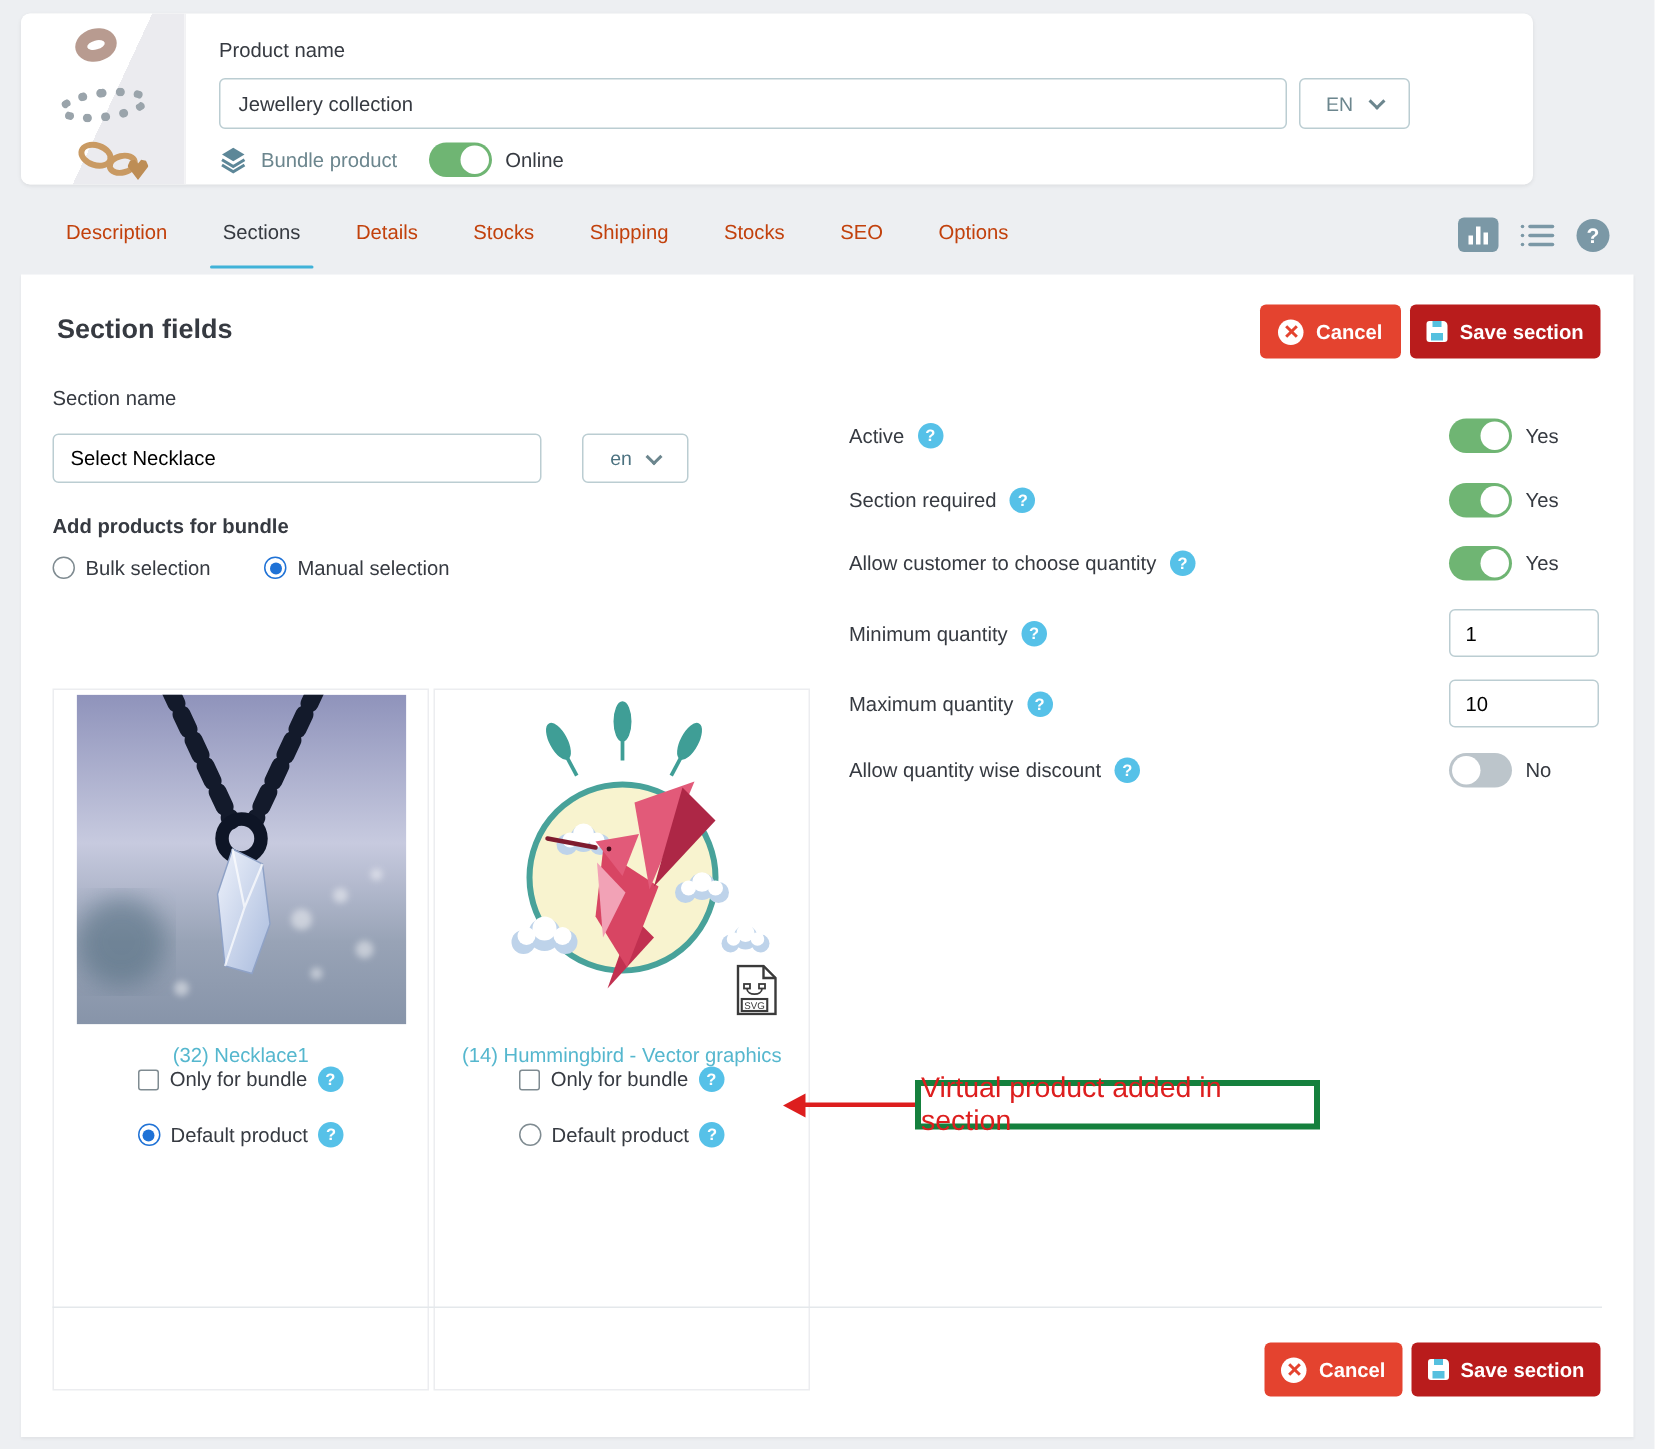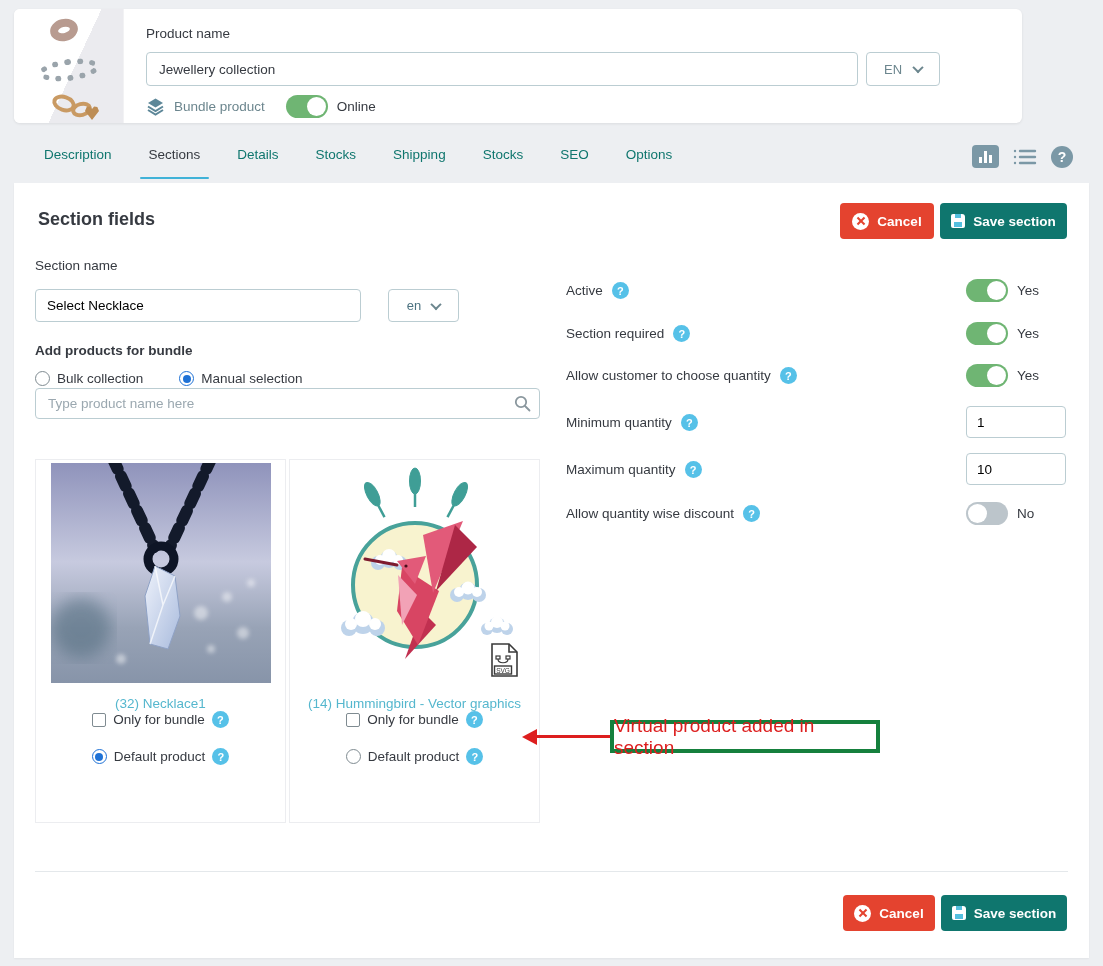--- a/index.html
+++ b/index.html
@@ -25,39 +25,39 @@
 
   
   .tog { width:42px; height:23px; border-radius:12px; position:relative; cursor:pointer; flex:none; }
   .tog .knob { position:absolute; width:19px; height:19px; border-radius:50%; background:#fff; top:2px; }
   .tog.on  { background:#6fb573; } .tog.on  .knob { right:2px; }
   .tog.off { background:#bcc5cb; } .tog.off .knob { left:2px; }
   .tog.mid { margin-left:12px; }
 
   
   .tabs { left:14px; top:139px; width:1075px; height:44px; display:flex; align-items:flex-start; }
-  .tab { font-size:13.5px; color:#0f766e; padding:8px 0 17px; margin-right:37px; cursor:pointer; position:relative; }
+  .tab { font-size:13.5px; color:#c2410c; padding:8px 0 17px; margin-right:37px; cursor:pointer; position:relative; }
   .tab:first-child { margin-left:30px; }
   .tab.active { color:#363a41; }
   .tab.active::after { content:""; position:absolute; left:-9px; right:-9px; bottom:0; height:2px; background:#40b2d8; border-radius:1px; }
   .tabicons { position:absolute; right:16px; top:6px; display:flex; align-items:center; gap:14px; }
   .ic-chart { width:27px; height:23px; background:#7b98a6; border-radius:4px; display:flex; align-items:flex-end; justify-content:center; gap:2px; padding-bottom:5px; cursor:pointer; }
   .ic-chart i { display:block; width:3px; background:#fff; }
   .ic-help { width:22px; height:22px; border-radius:50%; background:#7b98a6; color:#fff; font-weight:bold; font-size:14px; display:flex; align-items:center; justify-content:center; cursor:pointer; }
   .ic-help::before { content:"?"; }
 
   
   .panel { left:14px; top:183px; width:1075px; height:775px; background:#fff; box-shadow:0 1px 2px rgba(0,0,0,.05); }
   .sec-title { left:24px; top:26px; font-size:18px; font-weight:bold; }
   .actions { display:flex; gap:6px; }
   .actions.top { right:22px; top:20px; }
   .actions.bottom { right:22px; top:712px; }
   .btn { height:36px; display:flex; align-items:center; justify-content:center; gap:8px; border:none; border-radius:4px; color:#fff; font-size:13.5px; font-weight:bold; font-family:inherit; cursor:pointer; }
   .btn.red { background:#e4432f; width:94px; }
-  .btn.blue { background:#0f766e; width:127px; }
+  .btn.blue { background:#b91c1c; width:127px; }
   .x-circ { width:17px; height:17px; border-radius:50%; background:#fff; position:relative; flex:none; }
   .x-circ::before,.x-circ::after { content:""; position:absolute; left:3.5px; top:7.5px; width:10px; height:2px; background:#e4432f; }
   .x-circ::before { transform:rotate(45deg); } .x-circ::after { transform:rotate(-45deg); }
   .floppy { width:14px; height:14px; background:#fff; border-radius:2px 3px 2px 2px; position:relative; flex:none; }
   .floppy::before { content:""; position:absolute; left:4px; top:0; width:6px; height:4px; background:#55c0df; }
   .floppy::after { content:""; position:absolute; left:3px; bottom:1px; width:8px; height:5px; background:#55c0df; }
 
   .lbl { font-size:13.5px; color:#363a41; }
   .lbl.b { font-weight:bold; }
   .sn-label { left:21px; top:75px; }
@@ -72,21 +72,21 @@
   .cb { width:14px; height:14px; border:1px solid #7f8b91; border-radius:2px; background:#fff; flex:none; cursor:pointer; }
   .q { width:17px; height:17px; border-radius:50%; background:#56c1e8; color:#fff; font-size:11px; font-weight:bold; display:inline-flex; align-items:center; justify-content:center; flex:none; cursor:pointer; }
   .q::before { content:"?"; }
 
   .search-wrap { left:21px; top:205px; width:505px; height:31px; }
   .search-wrap input { width:100%; height:100%; border:1px solid #bbcdd2; border-radius:4px; padding:0 34px 0 12px; font-size:13.5px; font-family:inherit; outline:none; color:#363a41; }
   .search-wrap input::placeholder { color:#9ba8b0; }
   .search-ic { position:absolute; right:9px; top:7px; }
 
   
-  .card { top:276px; width:251px; height:364px; border:1px solid #ecedf0; background:#fff; }
+  .card { top:276px; width:251px; height:468px; border:1px solid #ecedf0; background:#fff; }
   .card.c1 { left:21px; } .card.c2 { left:275px; }
   .imgwrap { position:relative; width:220px; height:220px; margin:3px auto 0; overflow:hidden; }
   .caption { margin-top:13px; text-align:center; font-size:13.5px; color:#55b7ce; cursor:pointer; }
   .crow { display:flex; align-items:center; justify-content:center; gap:7px; }
   .crow.r1 { } .crow.r2 { margin-top:20px; }
   .badge-svg { position:absolute; right:6px; bottom:6px; }
 
   
   .srow { left:552px; width:501px; height:23px; display:flex; align-items:center; }
   .srow .lbl { display:flex; align-items:center; gap:9px; }
@@ -183,35 +183,28 @@
   <div class="abs sn-lang">
     <span>en</span>
     <span class="chev"></span>
   </div>
 
   <div class="abs add-label lbl b">Add products for bundle</div>
 
   <div class="abs radio-row">
     <label class="rgroup">
       <span class="rd"></span>
-      <span class="lbl">Bulk collection</span>
+      <span class="lbl">Bulk selection</span>
     </label>
     <label class="rgroup">
       <span class="rd sel"></span>
       <span class="lbl">Manual selection</span>
     </label>
   </div>
 
-  <div class="abs search-wrap">
-    <input placeholder="Type product name here" style="">
-    <svg class="search-ic" width="17" height="17" viewBox="0 0 17 17">
-      <circle cx="7" cy="7" r="5.2" fill="none" stroke="#8a979e" stroke-width="1.8"></circle>
-      <line x1="11" y1="11" x2="15.5" y2="15.5" stroke="#8a979e" stroke-width="1.8" stroke-linecap="round"></line>
-    </svg>
-  </div>
 
   <div class="abs card c1">
     <div class="imgwrap">
       <svg width="220" height="220" viewBox="0 0 220 220">
         <defs>
           <linearGradient id="nbg" x1="0" y1="0" x2="0" y2="1">
             <stop offset="0" stop-color="#8f93bb"></stop>
               <stop offset="0.45" stop-color="#c7cadf"></stop>
             <stop offset="0.75" stop-color="#98a3b6"></stop>
               <stop offset="1" stop-color="#8794a9"></stop>

